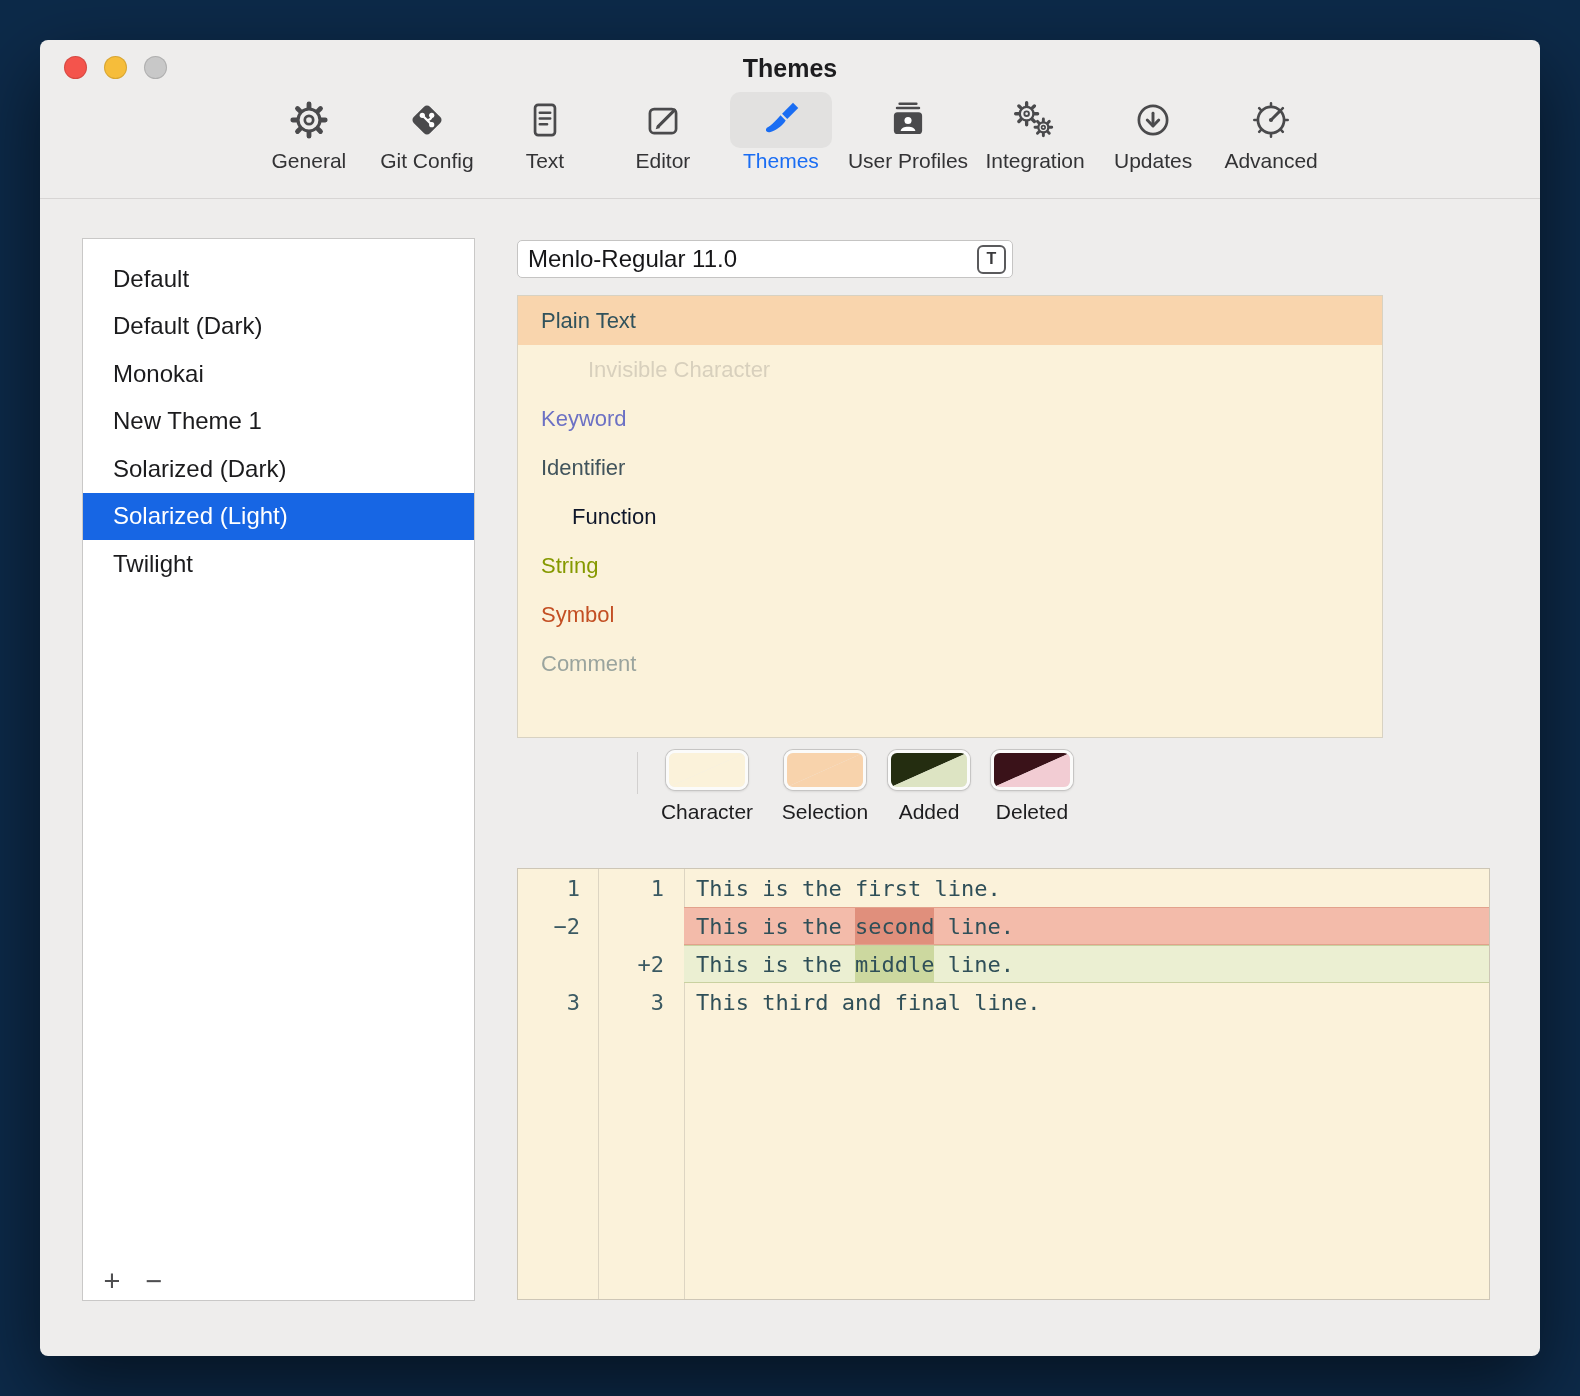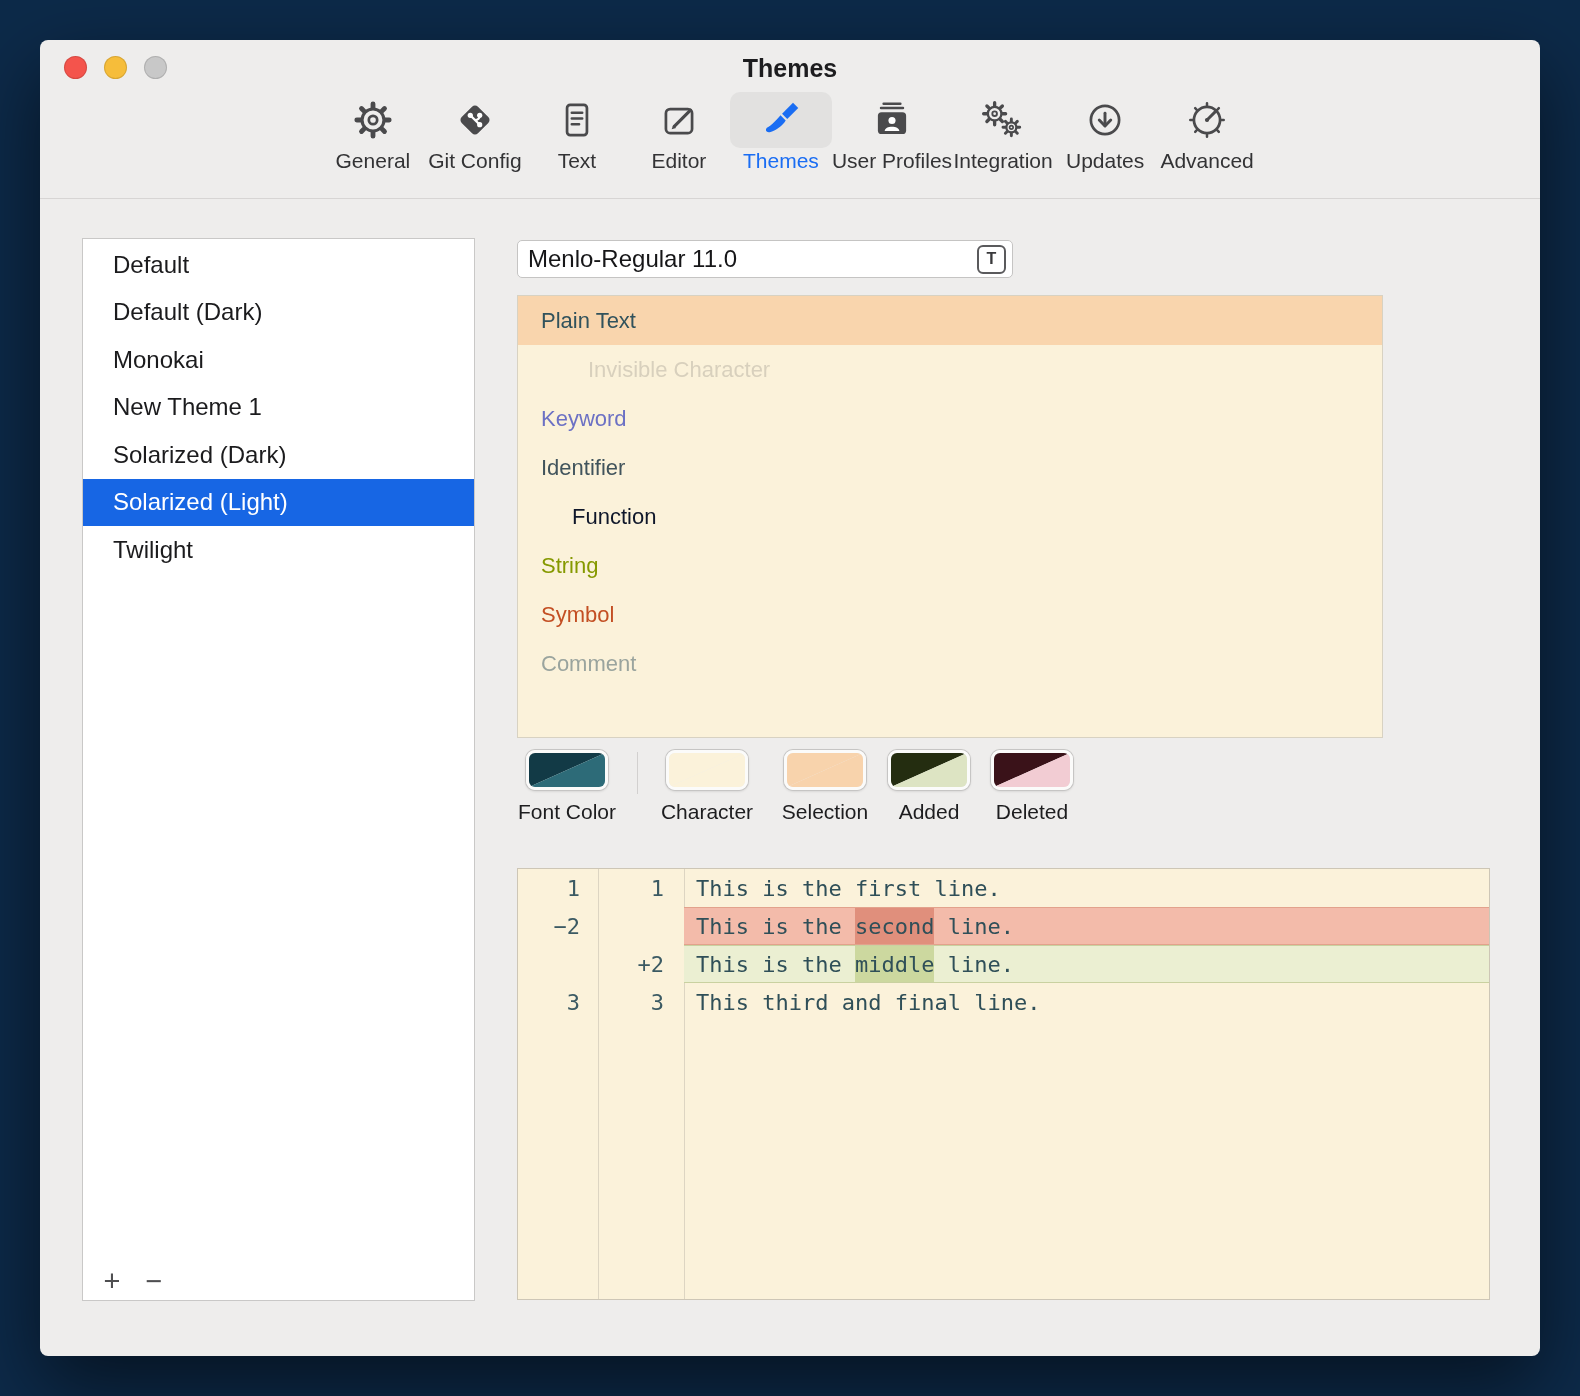--- a/index.html
+++ b/index.html
@@ -22,37 +22,37 @@
   .tl.red{background:#f4544c;}
   .tl.yellow{background:#f6bd3a;}
   .tl.gray{background:#c8c8c8;}
   .win-title{
     position:absolute;left:0;right:0;top:14px;text-align:center;
     font-size:25px;font-weight:700;color:#1d1d1f;
   }
   
   .toolbar{
     position:absolute;top:52px;left:0;right:0;height:106px;
-    display:flex;justify-content:center;align-items:flex-start;
+    display:flex;justify-content:center;align-items:flex-start;gap:16px;
     border-bottom:1px solid #d7d5d4;
   }
   .tb-item{display:flex;flex-direction:column;align-items:center;cursor:default;}
   .tb-icon-wrap{padding:5px 28px;border-radius:10px;line-height:0;}
   .tb-item.active .tb-icon-wrap{background:#e2e1e0;}
   .tb-label{font-size:21px;color:#333335;margin-top:1px;white-space:nowrap;}
   .tb-item.active .tb-label{font-weight:500;}
   .tb-item svg{display:block;}
   
   .content{position:absolute;top:158px;left:0;right:0;bottom:0;}
   
   .sidebar{
     position:absolute;left:42px;top:40px;width:393px;height:1063px;
     background:#ffffff;border:1px solid #c9c8c7;box-sizing:border-box;
   }
-  .side-list{padding-top:2px;}
+  .side-list{padding-top:16px;}
   .side-item{
     height:47.5px;display:flex;align-items:center;
     padding-left:30px;font-size:24px;color:#1b1b1d;
   }
   .side-item.selected{color:#ffffff;}
   .side-actions{position:absolute;left:14px;bottom:2px;display:flex;gap:12px;}
   .side-btn{
     background:none;border:none;font-size:29px;color:#4f4f51;
     width:30px;height:34px;line-height:30px;padding:0;cursor:default;
     font-family:"Liberation Sans","DejaVu Sans",sans-serif;
@@ -274,27 +274,20 @@
       </div>
       <div class="tok-row">
         <span style="color: rgb(195, 79, 35);">Symbol</span>
       </div>
       <div class="tok-row">
         <span style="color: rgb(154, 164, 158);">Comment</span>
       </div>
     </div>
 
     <div class="swatches">
-      <div class="sw-group" style="left:-10px">
-        <div class="swatch">
-          <span class="half a" style="background: rgb(18, 58, 70);"></span>
-          <span class="half b" style="background: rgb(45, 107, 120);"></span>
-        </div>
-        <div class="sw-label">Font Color</div>
-      </div>
       <div class="sw-divider"></div>
       <div class="sw-group" style="left:130px">
         <div class="swatch">
           <span class="half a" style="background: rgb(251, 242, 218);"></span>
           <span class="half b" style="background: rgb(251, 242, 218);"></span>
         </div>
         <div class="sw-label">Character</div>
       </div>
       <div class="sw-group" style="left:248px">
         <div class="swatch">

